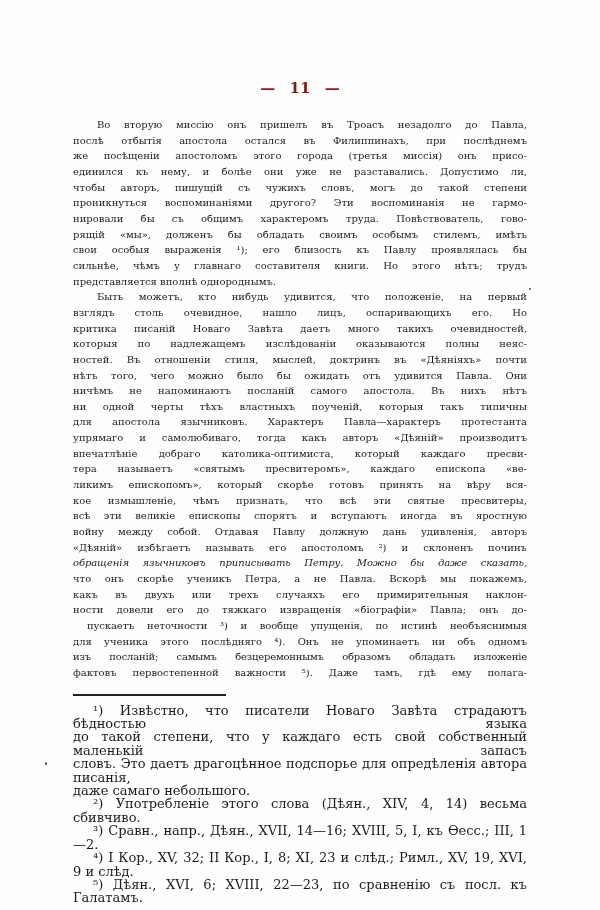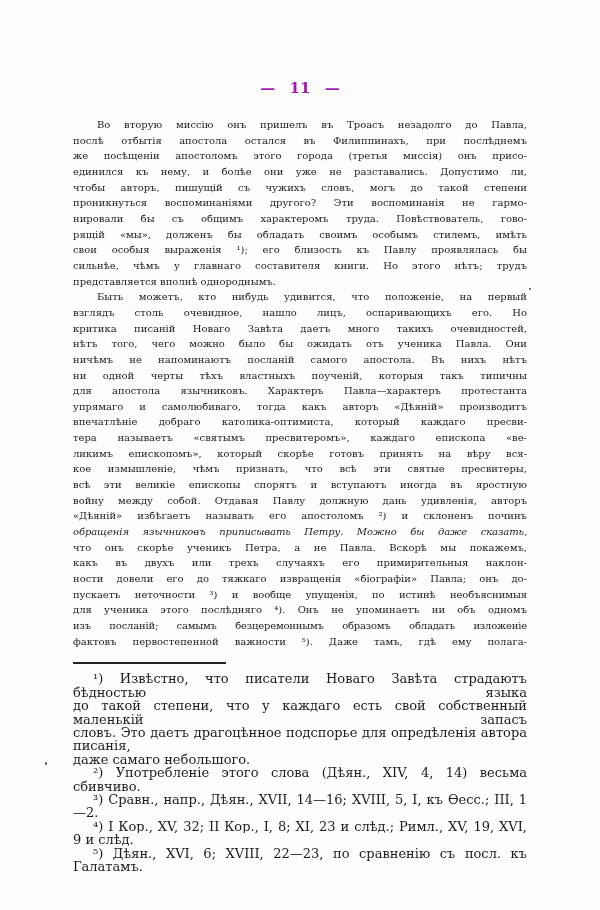--- a/index.html
+++ b/index.html
@@ -14,21 +14,21 @@
   }
   .page-number {
     position: absolute;
     top: 79px;
     left: 0;
     right: 0;
     text-align: center;
     font-size: 15px;
     font-weight: bold;
     word-spacing: 9px;
-    color: #a21caf;
+    color: #7f1d1d;
   }
   .text-block {
     position: absolute;
     left: 73px;
     top: 117px;
     width: 454px;
   }
   .body-text {
     font-size: 10px;
     line-height: 15.65px;
@@ -81,37 +81,39 @@
           <div class="line">нировали бы съ общимъ характеромъ труда. Повѣствователь, гово-</div>
           <div class="line">рящій «мы», долженъ бы обладать своимъ особымъ стилемъ, имѣть</div>
           <div class="line">свои особыя выраженія ¹); его близость къ Павлу проявлялась бы</div>
           <div class="line">сильнѣе, чѣмъ у главнаго составителя книги. Но этого нѣтъ; трудъ</div>
           <div class="line free">представляется вполнѣ однороднымъ.</div>
         </div>
       <div class="paragraph">
           <div class="line first">Быть можетъ, кто нибудь удивится, что положеніе, на первый</div>
           <div class="line">взглядъ столь очевидное, нашло лицъ, оспаривающихъ его. Но</div>
           <div class="line">критика писаній Новаго Завѣта даетъ много такихъ очевидностей,</div>
-          <div class="line">нѣтъ того, чего можно было бы ожидать отъ ученика Павла. Они</div>
+          <div class="line">которыя по надлежащемъ изслѣдованіи оказываются полны неяс-</div>
+          <div class="line">ностей. Въ отношеніи стиля, мыслей, доктринъ въ «Дѣяніяхъ» почти</div>
+          <div class="line">нѣтъ того, чего можно было бы ожидать отъ удивится Павла. Они</div>
           <div class="line">ничѣмъ не напоминаютъ посланій самого апостола. Въ нихъ нѣтъ</div>
           <div class="line">ни одной черты тѣхъ властныхъ поученій, которыя такъ типичны</div>
           <div class="line">для апостола язычниковъ. Характеръ Павла—характеръ протестанта</div>
           <div class="line">упрямаго и самолюбиваго, тогда какъ авторъ «Дѣяній» производитъ</div>
           <div class="line">впечатлѣніе добраго католика-оптимиста, который каждаго пресви-</div>
           <div class="line">тера называетъ «святымъ пресвитеромъ», каждаго епископа «ве-</div>
           <div class="line">ликимъ епископомъ», который скорѣе готовъ принять на вѣру вся-</div>
           <div class="line">кое измышленіе, чѣмъ признать, что всѣ эти святые пресвитеры,</div>
           <div class="line">всѣ эти великіе епископы спорятъ и вступаютъ иногда въ яростную</div>
           <div class="line">войну между собой. Отдавая Павлу должную дань удивленія, авторъ</div>
           <div class="line">«Дѣяній» избѣгаетъ называть его апостоломъ ²) и склоненъ починъ</div>
           <div class="line" style="letter-spacing: -0.1px; font-style: italic;">обращенія язычниковъ приписывать Петру. Можно бы даже сказать,</div>
           <div class="line">что онъ скорѣе ученикъ Петра, а не Павла. Вскорѣ мы покажемъ,</div>
           <div class="line">какъ въ двухъ или трехъ случаяхъ его примирительныя наклон-</div>
           <div class="line">ности довели его до тяжкаго извращенія «біографіи» Павла; онъ до-</div>
-          <div class="line" style="letter-spacing: -0.1px;">пускаетъ неточности ³) и вообще упущенія, по истинѣ необъяснимыя</div>
+          <div class="line" style="letter-spacing: -0.1px; margin-left: 14px;">пускаетъ неточности ³) и вообще упущенія, по истинѣ необъяснимыя</div>
           <div class="line">для ученика этого послѣдняго ⁴). Онъ не упоминаетъ ни объ одномъ</div>
           <div class="line" style="letter-spacing: -0.2px;">изъ посланій; самымъ безцеремоннымъ образомъ обладать изложеніе</div>
           <div class="line">фактовъ первостепенной важности ⁵). Даже тамъ, гдѣ ему полага-</div>
         </div>
     </div>
 
     <div class="footnote-separator"></div>
 
     <div class="footnotes">
       <div class="footnote">

